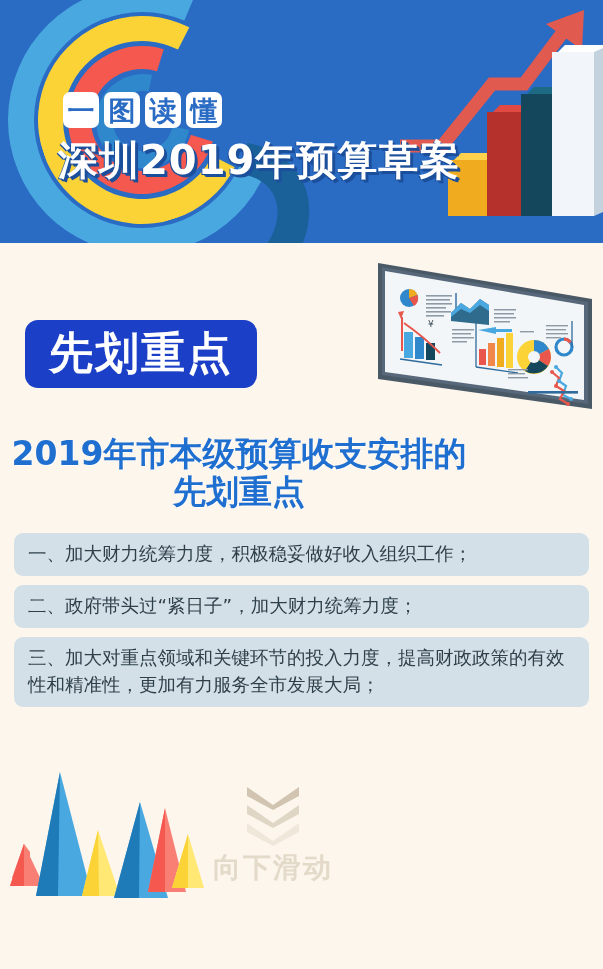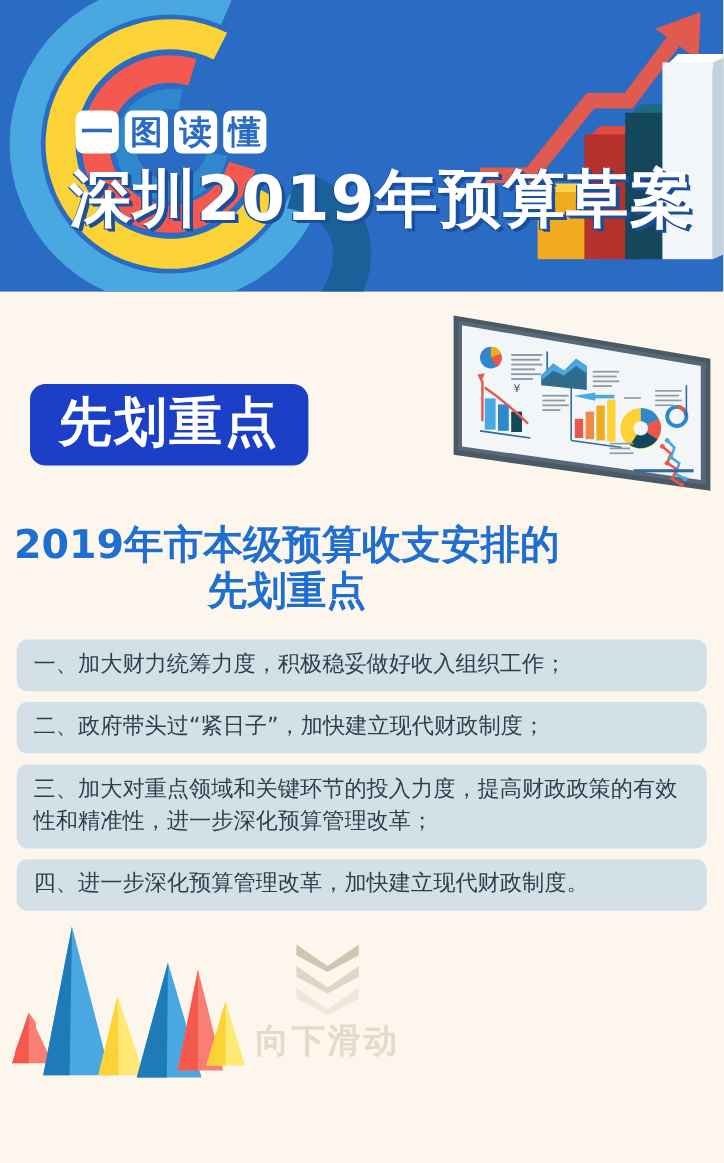--- a/index.html
+++ b/index.html
@@ -150,21 +150,21 @@
     justify-content: center;
     border-radius: 7px;
     font-family: "DejaVu Sans", "Liberation Sans", sans-serif;
   }
 
   .banner-title {
     position: absolute;
     left: 58px;
     top: 140px;
     z-index: 6;
-    font-size: 52px;
+    font-size: 40px;
     font-weight: bold;
     color: #ffffff;
     letter-spacing: 1px;
     line-height: 1;
     white-space: nowrap;
     text-shadow:
        3px 3px 0 #1b4f9c,
        2px 2px 0 #1b4f9c,
       -1px 1px 0 #1b4f9c;
     font-family: "DejaVu Sans", "Liberation Sans", sans-serif;
@@ -439,23 +439,22 @@
     </svg>
   </div>
 
   <div class="heading">
     <span>2019年市本级预算收支安排的</span>
     <span class="l2">先划重点</span>
   </div>
 
   <div class="list">
     <div class="list-item">一、加大财力统筹力度，积极稳妥做好收入组织工作；</div>
-    <div class="list-item">二、政府带头过“紧日子”，加快建立现代财政制度；</div>
-    <div class="list-item">三、加大对重点领域和关键环节的投入力度，提高财政政策的有效性和精准性，进一步深化预算管理改革；</div>
-    <div class="list-item">四、进一步深化预算管理改革，加快建立现代财政制度。</div>
+    <div class="list-item">二、政府带头过“紧日子”，加大财力统筹力度；</div>
+    <div class="list-item">三、加大对重点领域和关键环节的投入力度，提高财政政策的有效性和精准性，更加有力服务全市发展大局；</div>
   </div>
 
   <div class="mountains">
     <svg width="240" height="140" viewBox="0 0 240 140">
 
       <polygon points="24,78 36,112 12,112" fill="#f4584f"></polygon>
       <polygon points="24,78 36,112 30,112 30,86" fill="#f97f74"></polygon>
       <polygon points="24,78 42,118 12,118" fill="#f97f74" opacity="0"></polygon>
       <polygon points="24,78 10,120 44,120" fill="#f97f74"></polygon>
       <polygon points="24,78 10,120 24,120" fill="#f4584f"></polygon>

